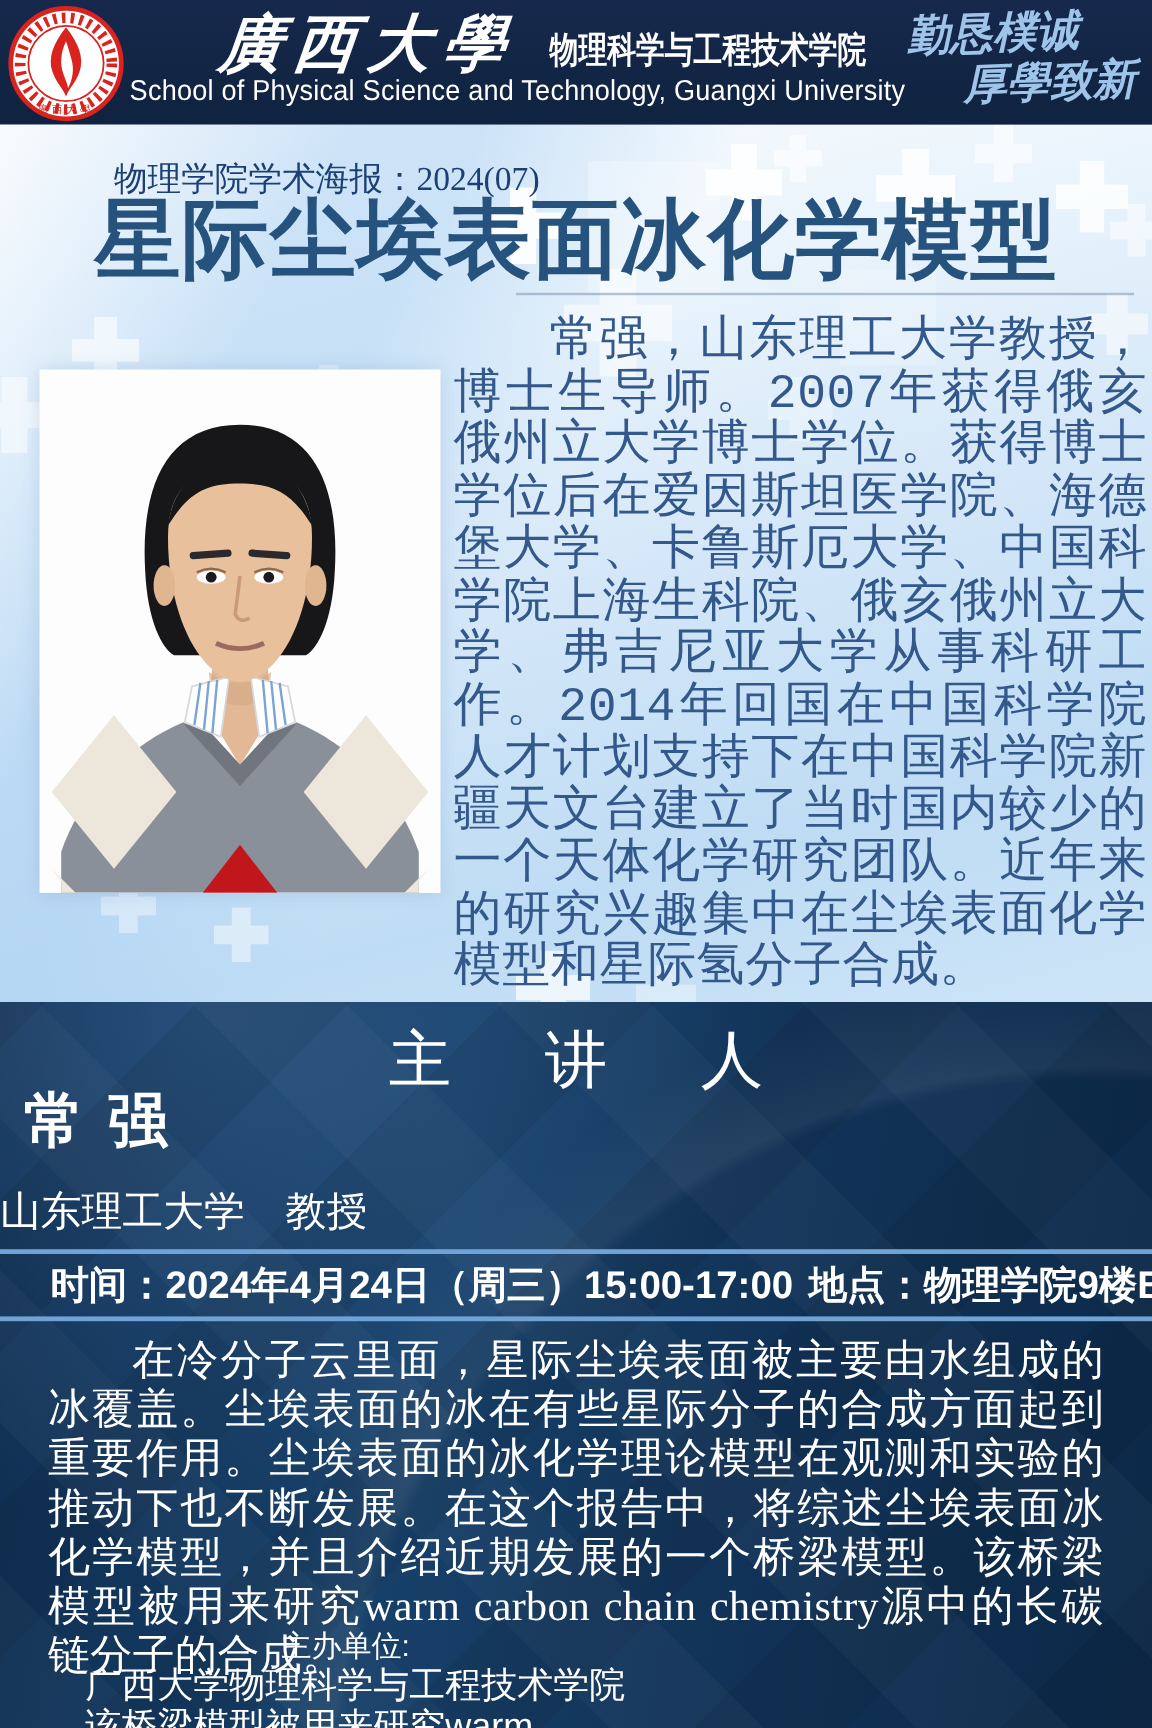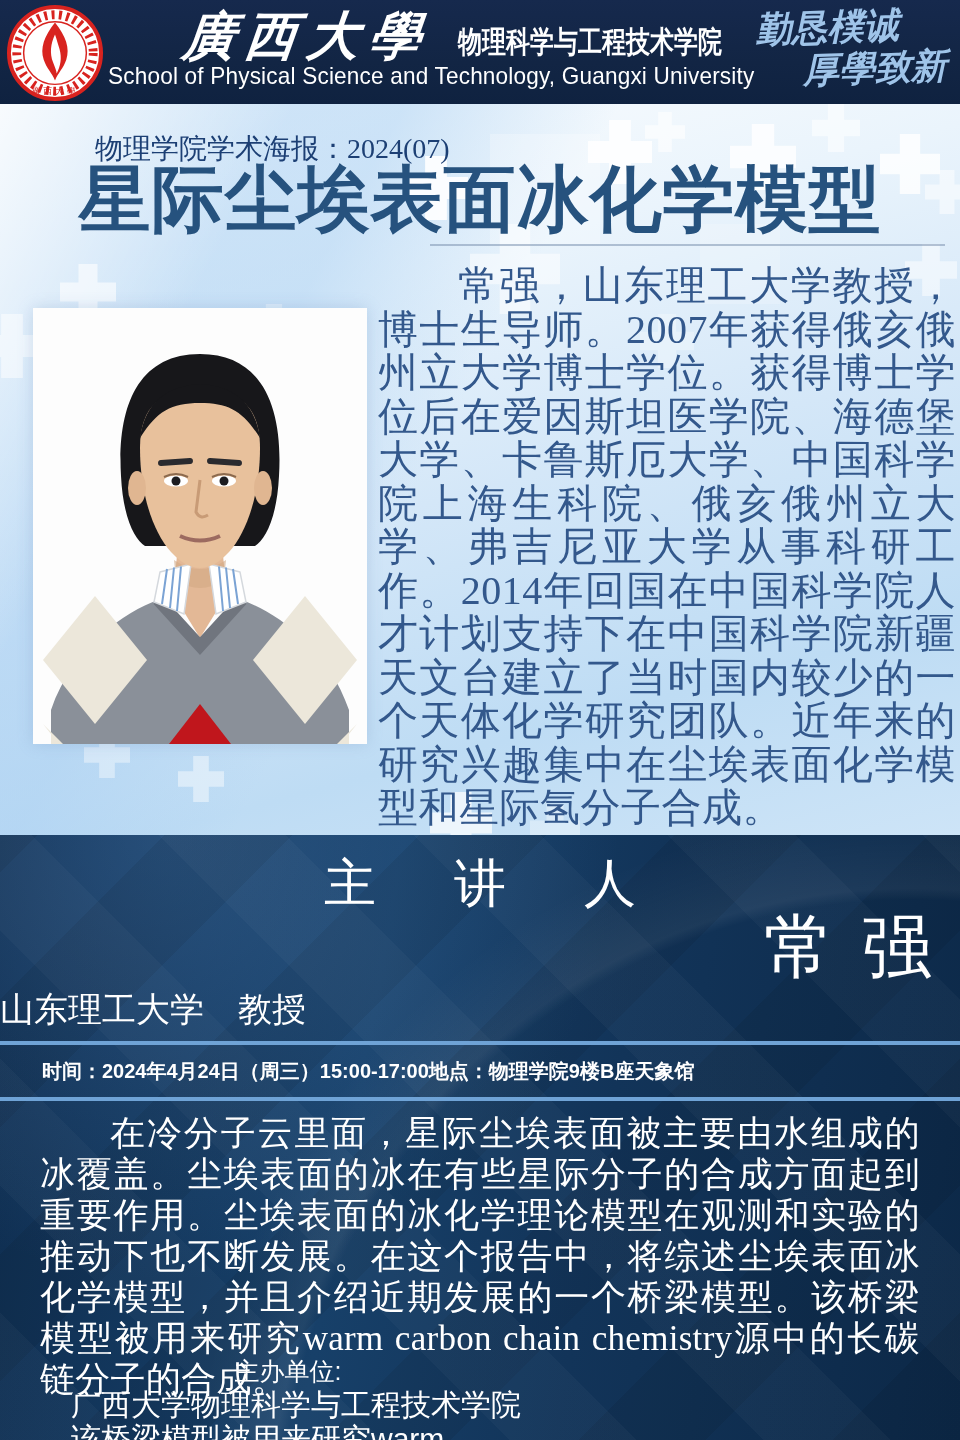--- a/index.html
+++ b/index.html
@@ -35,46 +35,46 @@
   .poster-no{position:absolute;left:95px;top:12px;font-size:28px;color:#1c3f74;
              font-family:"Liberation Serif",serif;white-space:nowrap;margin-top:14px;}
   .main-title{position:absolute;left:0;top:48px;width:960px;text-align:center;
               font-size:72px;font-weight:bold;color:#26527e;letter-spacing:1px;white-space:nowrap;}
   .title-rule{position:absolute;left:430px;top:140px;width:515px;height:2px;
               background:rgba(125,148,176,.55);}
   .photo-card{position:absolute;left:33px;top:204px;width:334px;height:436px;background:#fdfdfd;
               box-shadow:0 0 14px rgba(110,145,190,.28);}
   .photo-card svg{display:block;}
   .bio{position:absolute;left:378px;top:160px;width:578px;
-       font-family:Liberation Serif, serif;font-size:40px;line-height:43.5px;
+       font-family:Liberation Mono, monospace;font-size:40px;line-height:43.5px;
        color:#33588c;text-align:justify;text-indent:2em;letter-spacing:.5px;}
 
   
   .dark-section{position:absolute;top:835px;left:0;width:960px;height:605px;color:#fff;
     background:
       radial-gradient(circle at 18% 0%, rgba(80,130,185,.35) 0%, rgba(80,130,185,0) 45%),
       radial-gradient(circle at 95% 115%, rgba(255,255,255,0) 55%, rgba(255,255,255,.06) 56%, rgba(255,255,255,0) 63%),
       linear-gradient(100deg,#0e2c4e 0%,#174069 38%,#123459 62%,#0c2847 100%);}
   .dark-section::before{content:"";position:absolute;inset:0;pointer-events:none;
     background:
       repeating-linear-gradient(45deg, rgba(255,255,255,.028) 0 90px, rgba(255,255,255,0) 90px 180px),
       repeating-linear-gradient(-45deg, rgba(0,0,0,.07) 0 90px, rgba(0,0,0,0) 90px 180px);}
   .speaker-heading{position:absolute;top:14px;left:0;width:100%;text-align:center;
                    font-size:52px;letter-spacing:1.5em;padding-left:1.5em;box-sizing:border-box;white-space:nowrap;}
-  .speaker-name{position:absolute;top:66px;left:0;width:100%;text-align:right;
-                font-size:70px;font-weight:normal;letter-spacing:.4em;padding-left:.4em;
+  .speaker-name{position:absolute;top:66px;left:0;width:100%;text-align:left;
+                font-size:50px;font-weight:bold;letter-spacing:.4em;padding-left:.4em;
                 box-sizing:border-box;white-space:nowrap;}
   .speaker-affil{position:absolute;top:152px;left:0;width:100%;
                  font-family:"Liberation Serif",serif;font-size:34px;white-space:nowrap;}
   .rule{position:absolute;left:0;width:100%;height:4px;background:#6fa3d6;}
   .rule-top{top:206px;}
   .rule-bottom{top:262px;}
   .session-bar{position:absolute;top:216px;left:0;width:960px;box-sizing:border-box;
                padding:0 38px 0 42px;display:flex;justify-content:flex-start;
-               font-size:20px;font-weight:bold;line-height:40px;white-space:nowrap;}
+               font-size:32px;font-weight:bold;line-height:40px;white-space:nowrap;gap:13px;}
   .abstract{position:absolute;top:278px;left:40px;width:880px;
             font-family:"Liberation Serif",serif;font-size:35px;line-height:41px;
             text-align:justify;text-indent:2em;letter-spacing:.3px;}
   .hosts{position:absolute;top:520px;left:55px;display:flex;align-items:center;flex-direction:column;}
   .hosts-label{font-size:25px;white-space:nowrap;}
   .hosts-list{font-size:30px;line-height:34px;white-space:nowrap;margin-left:16px;}
 </style>
 </head>
 <body>
 

